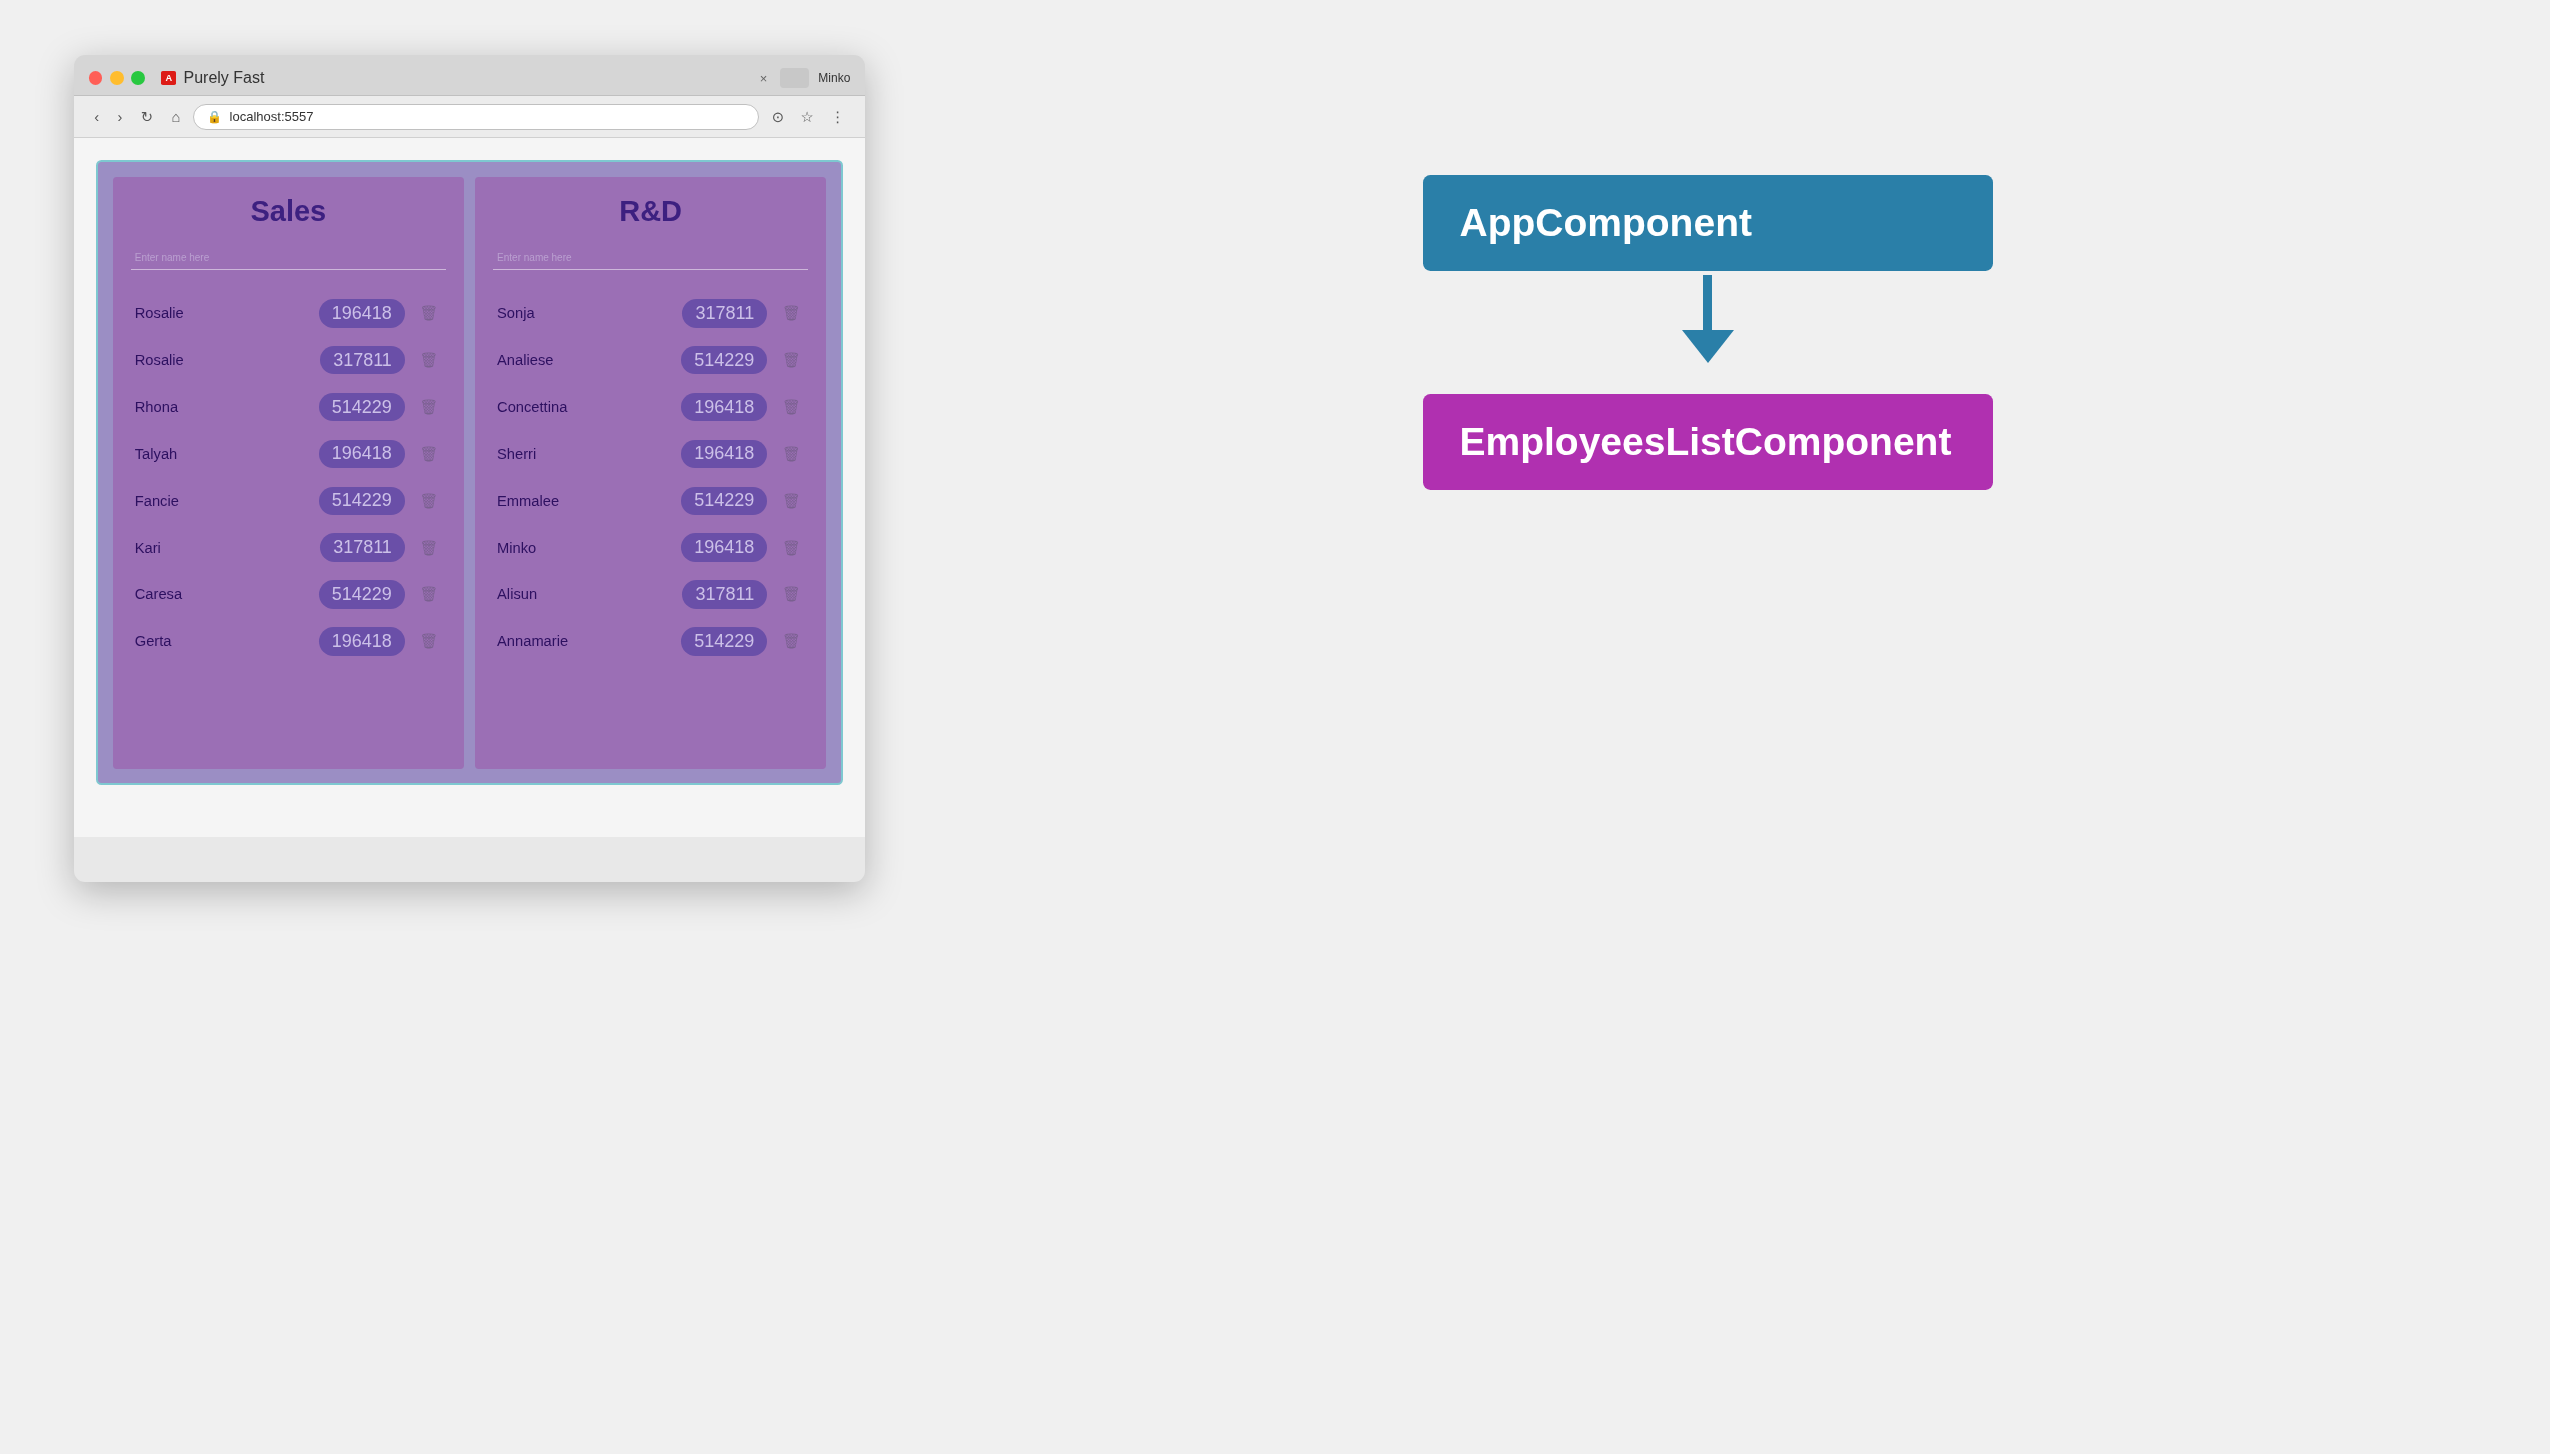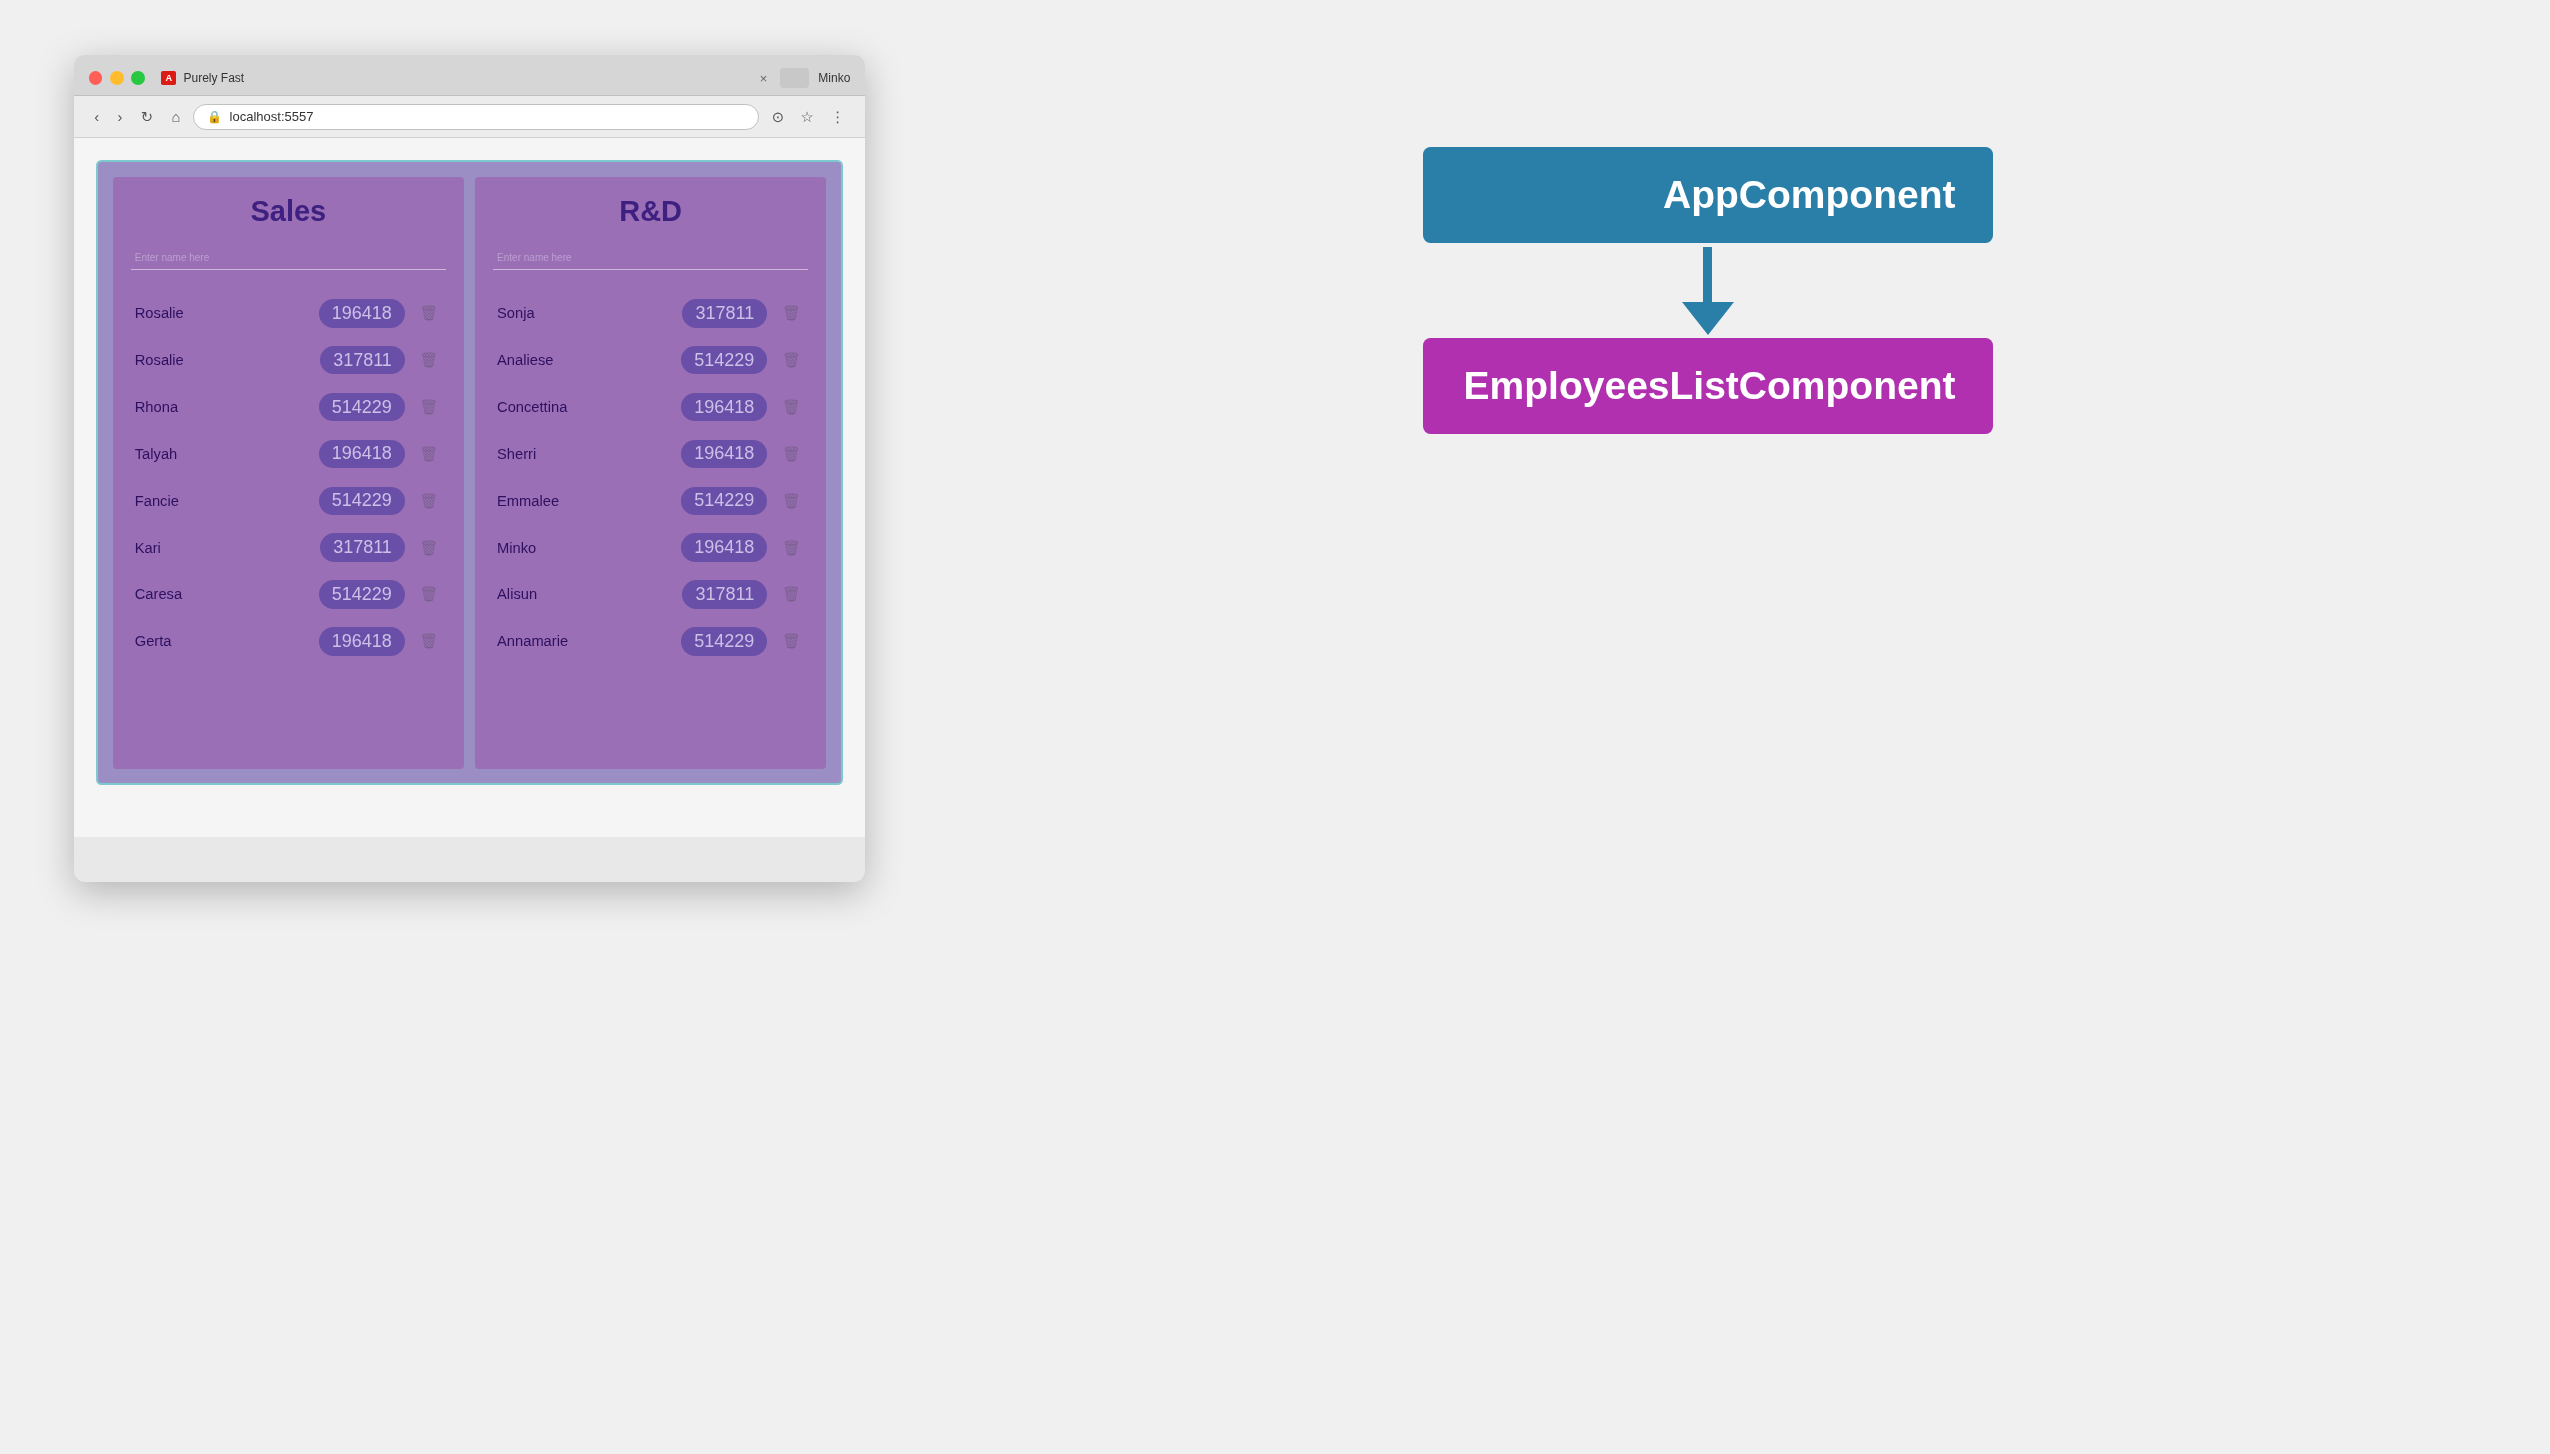--- a/index.html
+++ b/index.html
@@ -64,21 +64,21 @@
       border-radius: 1.8px;
       display: flex;
       align-items: center;
       justify-content: center;
       color: white;
       font-size: 9.2px;
       font-weight: bold;
     }
 
     .tab-label {
-      font-size: 12px;
+      font-size: 16px;
       color: #333;
       font-weight: 500;
     }
 
     .tab-close {
       margin-left: auto;
       color: #666;
       font-size: 13px;
       cursor: pointer;
       background: none;
@@ -245,21 +245,22 @@
       align-items: center;
       justify-content: center;
       padding: 92px 55px;
       gap: 0;
     }
 
     .component-box {
       width: 570px;
       padding: 26px 37px;
       border-radius: 7.4px;
-      text-align: right;
+      text-align: left;
+      margin-top: 28px;
     }
 
     .component-box.app {
       background: #2a7fa8;
     }
 
     .component-box.employees {
       background: #b030b0;
     }
 

